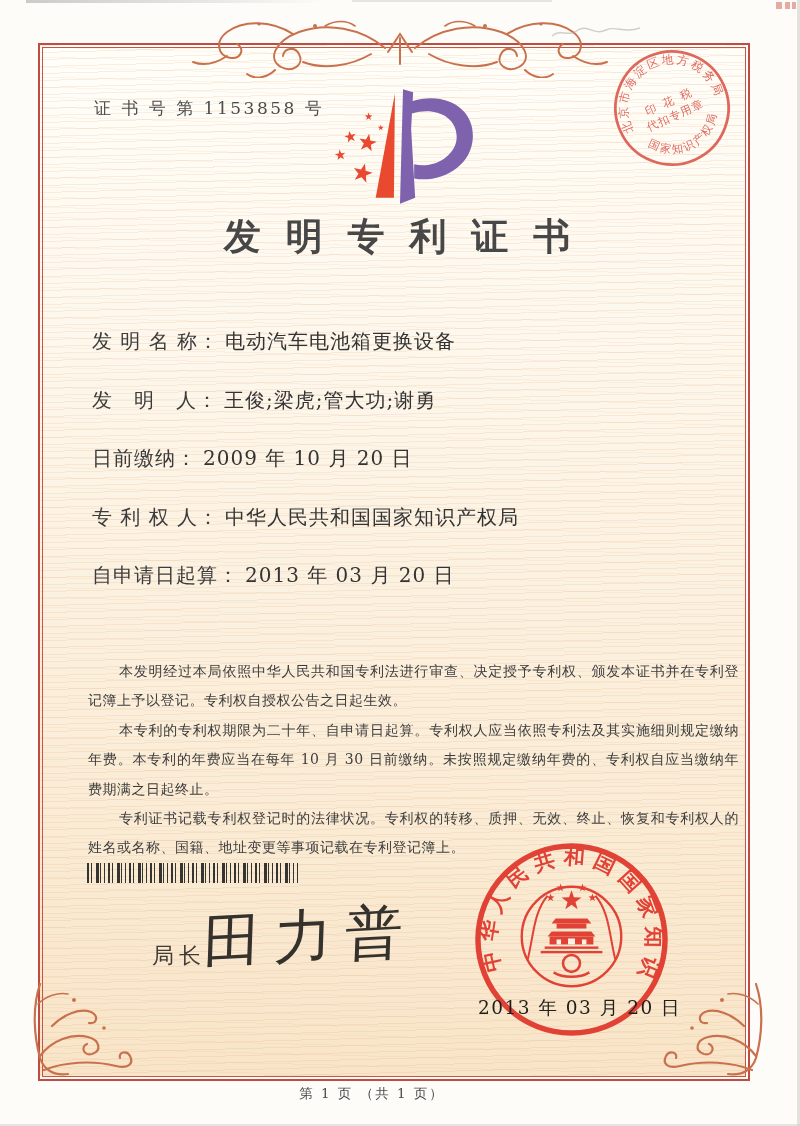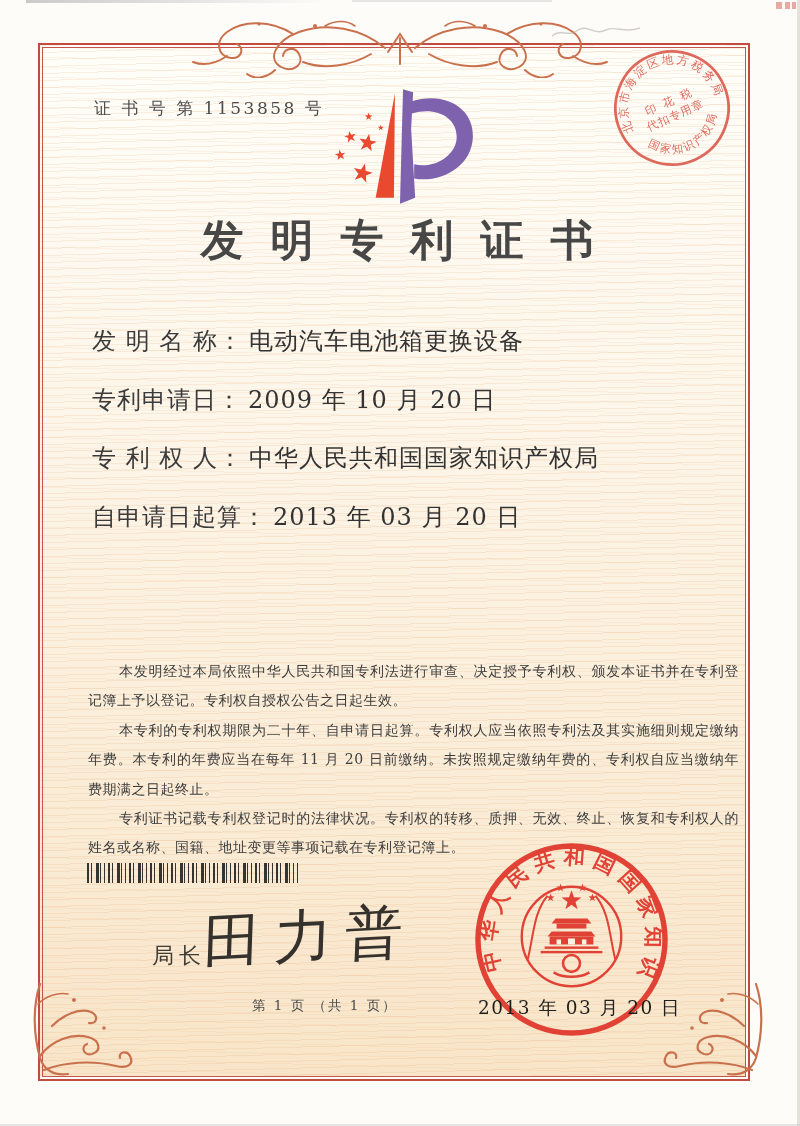--- a/index.html
+++ b/index.html
@@ -13,42 +13,42 @@
       linear-gradient(180deg,#fffef9 0%,#fdf7ec 30%,#fbefdc 62%,#f8e5c9 100%);}
   .border-outer{position:absolute;left:38px;top:43px;width:708px;height:1034px;
     border:2px solid #c14b3e;}
   .border-inner{position:absolute;left:2px;top:2px;right:2px;bottom:2px;border:1px solid #c4554a;}
   .ornament{position:absolute;pointer-events:none;}
   .cert-no{position:absolute;left:94px;top:97px;font-size:17px;color:#4c4c4c;letter-spacing:2.5px;}
   .tax-stamp{position:absolute;left:608px;top:44px;width:128px;height:128px;
     transform:rotate(-24deg);opacity:.88;}
   .logo{position:absolute;left:320px;top:84px;width:162px;height:122px;}
   .title{position:absolute;left:0;top:212px;width:100%;text-align:center;
-    font-size:43px;font-weight:600;letter-spacing:6px;color:#474747;}
+    font-size:37px;font-weight:600;letter-spacing:6px;color:#474747;}
   .fields{position:absolute;left:92px;top:329px;}
-  .frow{margin:0 0 34.5px 0;font-size:24px;line-height:24px;color:#3b3b3b;letter-spacing:1px;white-space:nowrap;}
+  .frow{margin:0 0 34.5px 0;font-size:20px;line-height:24px;color:#3b3b3b;letter-spacing:1px;white-space:nowrap;}
   .frow .flabel{color:#3b3b3b;}
   .frow .fvalue{margin-left:6px;color:#333;}
   .paras{position:absolute;left:88px;top:657px;width:651px;font-size:14px;line-height:29.4px;
     color:#3d3d3d;text-align:justify;letter-spacing:0.5px;}
   .paras p{margin:0;text-indent:31px;}
   .barcode{position:absolute;left:87px;top:863px;width:211px;height:20px;opacity:.88;
     background:repeating-linear-gradient(90deg,
       #1c1c1c 0 2px, rgba(0,0,0,0) 2px 4px,
       #1c1c1c 4px 5px, rgba(0,0,0,0) 5px 9px,
       #1c1c1c 9px 12px, rgba(0,0,0,0) 12px 13px,
       #1c1c1c 13px 14px, rgba(0,0,0,0) 14px 17px,
       #1c1c1c 17px 18px, rgba(0,0,0,0) 18px 21px);}
   .sig-label{position:absolute;left:152px;top:941px;font-size:22px;color:#403c36;letter-spacing:5px;}
   .sig-name{position:absolute;left:203px;top:898px;font-size:58px;font-weight:500;color:#35322d;
     letter-spacing:13px;transform:rotate(-3deg) skewX(-5deg);white-space:nowrap;}
   .office-seal{position:absolute;left:472px;top:840px;width:199px;height:199px;opacity:.95;}
   .seal-date{position:absolute;left:478px;top:995px;width:192px;text-align:center;z-index:5;
     font-size:18.5px;color:#211f1c;letter-spacing:1.5px;white-space:nowrap;}
-  .footer{position:absolute;left:252px;top:997px;width:240px;text-align:left;
+  .footer{position:absolute;left:252px;top:1085px;width:240px;text-align:center;
     font-size:13.5px;color:#4c4c4c;letter-spacing:2px;white-space:nowrap;}
   
   .scan-top{position:absolute;left:26px;top:0;width:300px;height:3px;opacity:.45;
     background:linear-gradient(90deg,#8f8f8f,#c6c6c6 55%,rgba(0,0,0,0));}
   .scan-top2{position:absolute;left:352px;top:0;width:200px;height:2px;background:#b9b9b9;opacity:.35;}
   .scan-right{position:absolute;right:0;top:0;width:3px;height:100%;background:#dad6cf;opacity:.7;}
   .scan-bottom{position:absolute;left:0;bottom:0;width:100%;height:2px;background:#cccccc;opacity:.5;}
   .scan-mark-red{position:absolute;right:4px;top:2px;width:20px;height:7px;opacity:.55;
     background:linear-gradient(90deg,#d4685c 0 6px,rgba(0,0,0,0) 6px 9px,#d4685c 9px 14px,rgba(0,0,0,0) 14px 16px,#d4685c 16px 20px);}
   .pencil{position:absolute;left:548px;top:20px;width:96px;height:24px;opacity:.5;}
@@ -136,33 +136,36 @@
     </g>
   </svg>
 
   <div class="title">发 明 专 利 证 书</div>
 
   <div class="fields">
     <div class="frow">
       <span class="flabel">发 明 名 称：</span><span class="fvalue">电动汽车电池箱更换设备</span>
     </div>
     <div class="frow">
-      <span class="flabel">专利申请日：</span><span class="fvalue">2009 年 10 月 20 日</span>
+      <span class="flabel">发　明　人：</span><span class="fvalue">王俊;梁虎;管大功;谢勇</span>
+    </div>
+    <div class="frow">
+      <span class="flabel">日前缴纳：</span><span class="fvalue">2009 年 10 月 20 日</span>
     </div>
     <div class="frow">
       <span class="flabel">专 利 权 人：</span><span class="fvalue">中华人民共和国国家知识产权局</span>
     </div>
     <div class="frow">
       <span class="flabel">自申请日起算：</span><span class="fvalue">2013 年 03 月 20 日</span>
     </div>
   </div>
 
   <div class="paras">
     <p>本发明经过本局依照中华人民共和国专利法进行审查、决定授予专利权、颁发本证书并在专利登记簿上予以登记。专利权自授权公告之日起生效。</p>
-    <p>本专利的专利权期限为二十年、自申请日起算。专利权人应当依照专利法及其实施细则规定缴纳年费。本专利的年费应当在每年 11 月 20 日前缴纳。未按照规定缴纳年费的、专利权自应当缴纳年费期满之日起终止。</p>
+    <p>本专利的专利权期限为二十年、自申请日起算。专利权人应当依照专利法及其实施细则规定缴纳年费。本专利的年费应当在每年 10 月 30 日前缴纳。未按照规定缴纳年费的、专利权自应当缴纳年费期满之日起终止。</p>
     <p>专利证书记载专利权登记时的法律状况。专利权的转移、质押、无效、终止、恢复和专利权人的姓名或名称、国籍、地址变更等事项记载在专利登记簿上。</p>
   </div>
 
   <div class="barcode"></div>
 
   <div class="sig-label">局长</div>
   <div class="sig-name">田力普</div>
 
   <svg class="office-seal" viewBox="0 0 200 200">
     <defs>

